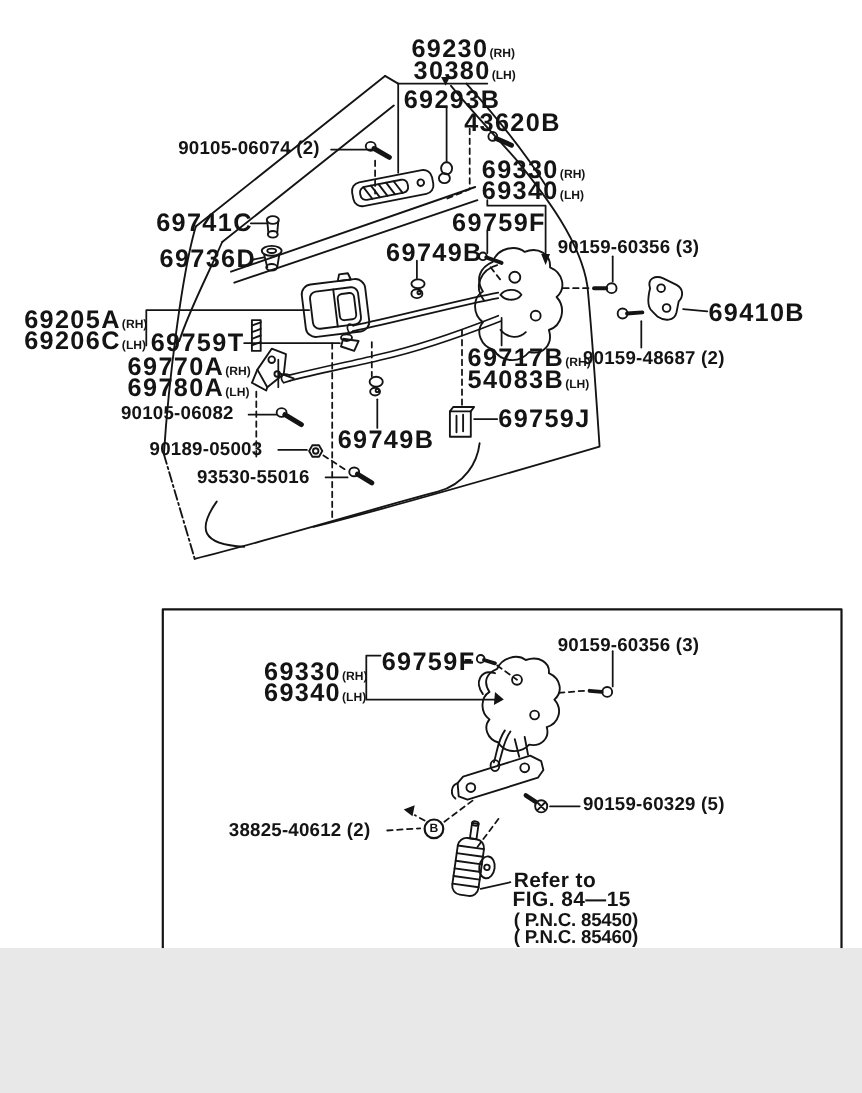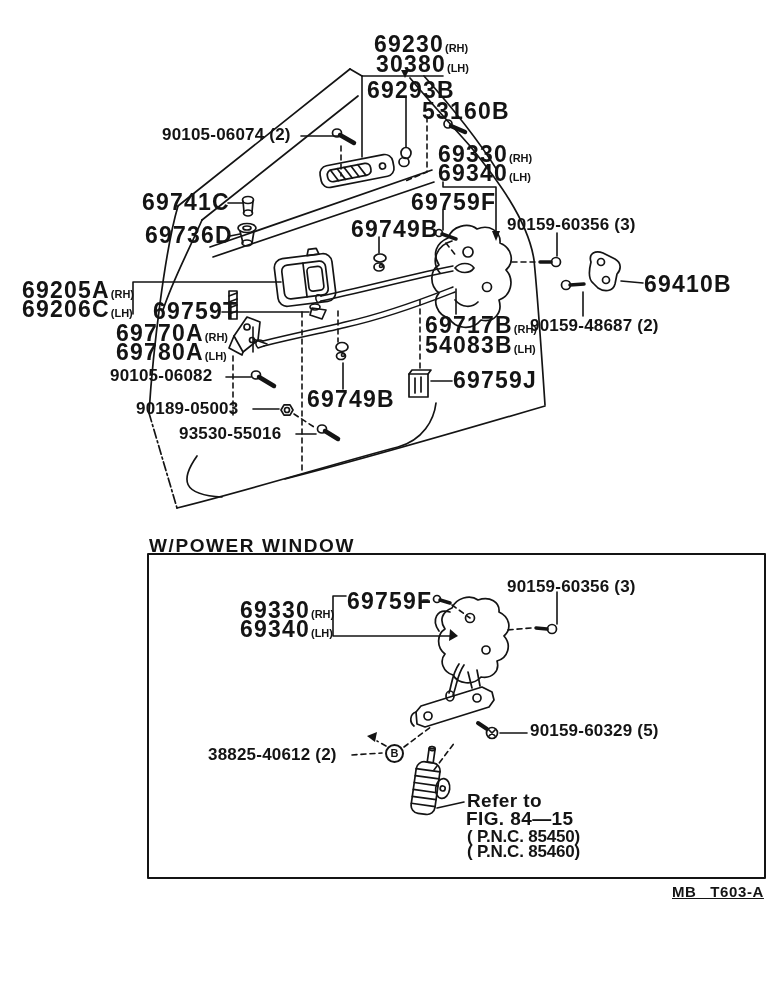--- a/index.html
+++ b/index.html
@@ -1,16 +1,16 @@
 <!DOCTYPE html>
 <html><head>
 <meta charset="utf-8">
 <style>
   html,body{margin:0;padding:0;background:#e8e8e8;}
-  .stage{position:relative;width:784px;height:994px;background:#fff;
+  .stage{position:relative;width:784px;height:862px;background:#fff;
          font-family:"Liberation Sans",sans-serif;color:#141414;overflow:hidden;margin:0 auto;}
   svg.art{position:absolute;left:0;top:0;}
   .lbl{position:absolute;font-weight:bold;white-space:nowrap;line-height:1;color:#141414;}
   .big{font-size:23px;letter-spacing:1.2px;}
   .small{font-size:17px;letter-spacing:0.2px;}
   .sfx{font-size:11px;letter-spacing:0;margin-left:1px;font-weight:bold;}
   .pwtitle{font-size:19px;letter-spacing:1.6px;}
   .note-big{font-size:19px;letter-spacing:0.4px;}
   .note-sm{font-size:17px;letter-spacing:-0.2px;}
   .footer{font-size:15px;letter-spacing:0.6px;word-spacing:9px;text-decoration:underline;}
@@ -251,45 +251,44 @@
     <rect x="414" y="762" width="24" height="52" rx="8"></rect>
     <path d="M414,770 L438,770 M414,777 L438,777 M414,784 L438,784 M414,791 L438,791 M414,798 L438,798 M414,805 L438,805"></path>
     <ellipse cx="443" cy="786" rx="7" ry="10"></ellipse>
     <circle cx="443" cy="786" r="2.5"></circle>
   </g>
 </svg>
 
 <div class="lbl big" style="left:374px;top:33px"><span>69230</span><span class="sfx">(RH)</span></div>
 <div class="lbl big" style="left:376px;top:53px"><span>30380</span><span class="sfx">(LH)</span></div>
 <div class="lbl big" style="left:367px;top:79px"><span>69293B</span></div>
-<div class="lbl big" style="left:422px;top:100px"><span>53160B</span></div>
+<div class="lbl big" style="left:422px;top:100px"><span>43620B</span></div>
 <div class="lbl small" style="left:162px;top:126px"><span>90105-06074 (2)</span></div>
 <div class="lbl big" style="left:438px;top:143px"><span>69330</span><span class="sfx">(RH)</span></div>
 <div class="lbl big" style="left:438px;top:162px"><span>69340</span><span class="sfx">(LH)</span></div>
 <div class="lbl big" style="left:142px;top:191px"><span>69741C</span></div>
 <div class="lbl big" style="left:411px;top:191px"><span>69759F</span></div>
 <div class="lbl big" style="left:145px;top:224px"><span>69736D</span></div>
 <div class="lbl big" style="left:351px;top:218px"><span>69749B</span></div>
 <div class="lbl small" style="left:507px;top:216px"><span>90159-60356 (3)</span></div>
 <div class="lbl big" style="left:22px;top:279px"><span>69205A</span><span class="sfx">(RH)</span></div>
 <div class="lbl big" style="left:22px;top:298px"><span>69206C</span><span class="sfx">(LH)</span></div>
-<div class="lbl big" style="left:153px;top:300px"><span>69759T</span></div>
+<div class="lbl big" style="left:137px;top:300px"><span>69759T</span></div>
 <div class="lbl big" style="left:644px;top:273px"><span>69410B</span></div>
 <div class="lbl big" style="left:116px;top:322px"><span>69770A</span><span class="sfx">(RH)</span></div>
 <div class="lbl big" style="left:116px;top:341px"><span>69780A</span><span class="sfx">(LH)</span></div>
 <div class="lbl small" style="left:530px;top:317px"><span>90159-48687 (2)</span></div>
 <div class="lbl big" style="left:425px;top:314px"><span>69717B</span><span class="sfx">(RH)</span></div>
 <div class="lbl big" style="left:425px;top:334px"><span>54083B</span><span class="sfx">(LH)</span></div>
 <div class="lbl small" style="left:110px;top:367px"><span>90105-06082</span></div>
 <div class="lbl big" style="left:307px;top:388px"><span>69749B</span></div>
 <div class="lbl big" style="left:453px;top:369px"><span>69759J</span></div>
 <div class="lbl small" style="left:136px;top:400px"><span>90189-05003</span></div>
 <div class="lbl small" style="left:179px;top:425px"><span>93530-55016</span></div>
 
-<div class="lbl pwtitle" style="left:149px;top:536px"><span>W/POWER WINDOW</span></div>
 <div class="lbl small" style="left:507px;top:578px"><span>90159-60356 (3)</span></div>
 <div class="lbl big" style="left:347px;top:590px"><span>69759F</span></div>
 <div class="lbl big" style="left:240px;top:599px"><span>69330</span><span class="sfx">(RH)</span></div>
 <div class="lbl big" style="left:240px;top:618px"><span>69340</span><span class="sfx">(LH)</span></div>
 <div class="lbl small" style="left:530px;top:722px"><span>90159-60329 (5)</span></div>
 <div class="lbl small" style="left:208px;top:746px"><span>38825-40612 (2)</span></div>
 <div class="bcirc">
       <span>B</span>
     </div>
 

